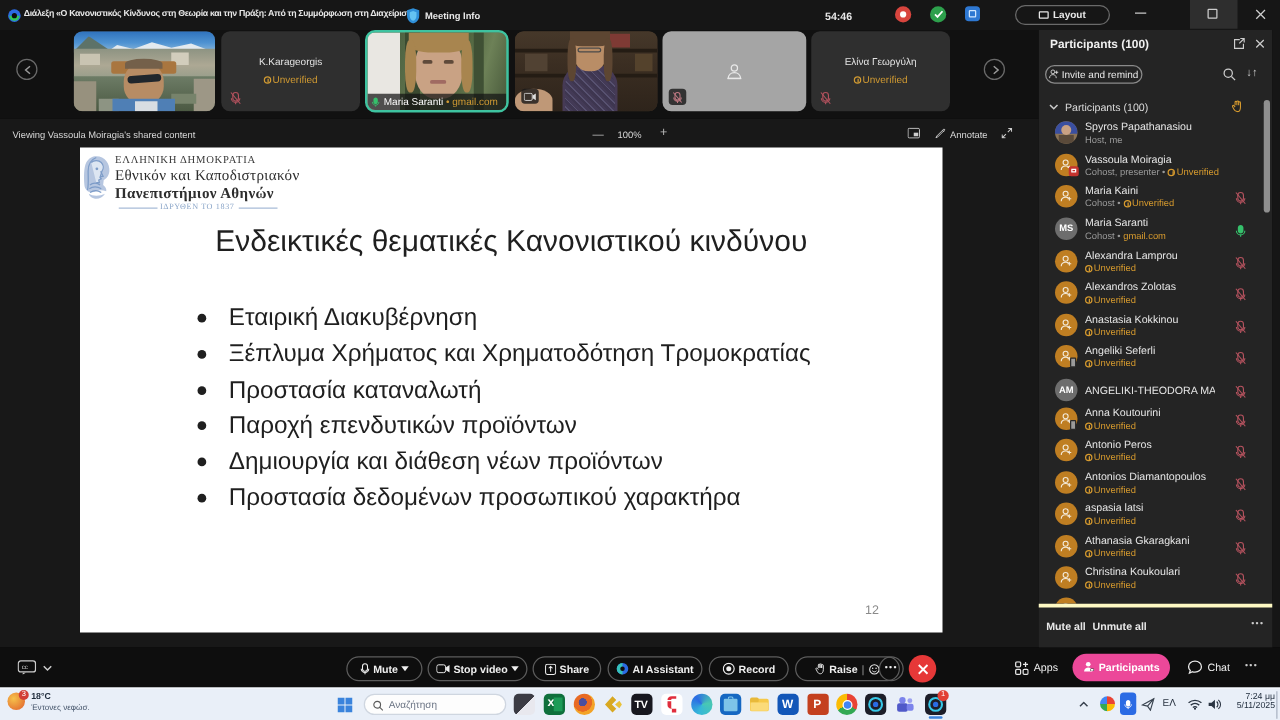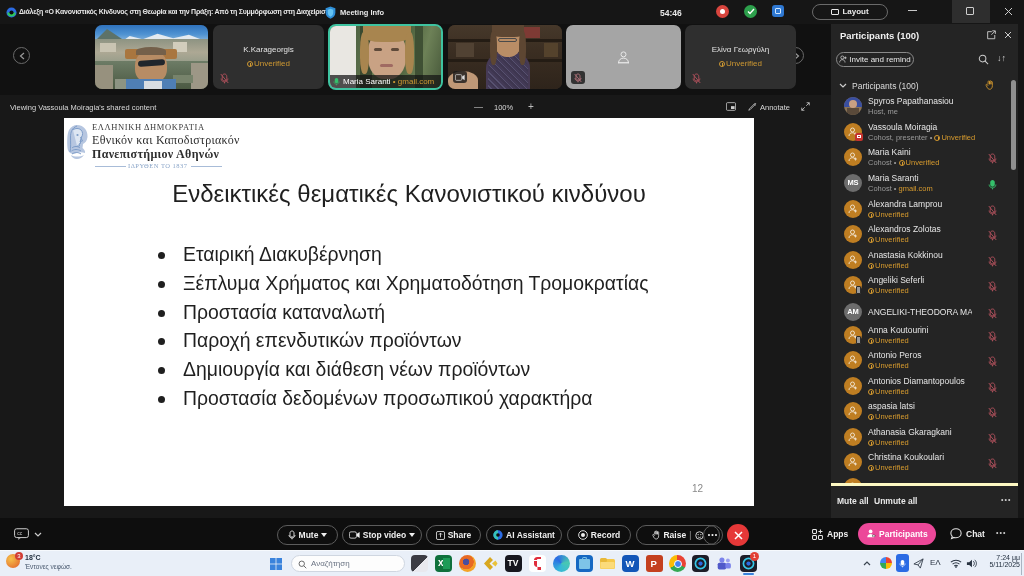--- a/index.html
+++ b/index.html
@@ -7,21 +7,21 @@
 html,body { width:1024px; height:576px; overflow:hidden; background:#000; }
 body { font-family:"Liberation Sans", sans-serif; position:relative; }
 .abs { position:absolute; }
 
 
 #titlebar { left:0; top:0; width:1024px; height:24px; background:#161616; }
 .tb-text { color:#e8e8e8; font-size:8.5px; font-weight:bold; }
 
 
 #strip { left:0; top:24px; width:831px; height:71px; background:#111111; }
-.tile { position:absolute; top:1px; height:64px; border-radius:7px; overflow:hidden; background:#2e2e2e;margin-left:36px; }
+.tile { position:absolute; top:1px; height:64px; border-radius:7px; overflow:hidden; background:#2e2e2e; }
 .navbtn { position:absolute; width:17px; height:17px; border:1px solid #6a6a6a; border-radius:50%; color:#9a9a9a; font-size:10px; text-align:center; line-height:15px; }
 
 
 #stage { left:0; top:95px; width:831px; height:423px; background:#181818; }
 #sharebar { position:absolute; left:0; top:5px; width:831px; height:17px; color:#d8d8d8; font-size:7.5px; }
 #slide { position:absolute; left:64px; top:23px; width:690px; height:388px; background:#ffffff; color:#222; }
 
 
 #controls { left:0; top:518px; width:1024px; height:32px; background:#0e0e0e; }
 .pill { position:absolute; top:7px; height:20px; border:1px solid #5c5c5c; border-radius:11px; color:#efefef; font-size:8.5px; font-weight:bold; display:flex; align-items:center; justify-content:center; gap:3px; }
@@ -548,34 +548,34 @@
         <path d="M1 1 L8 8 M8 1 L1 8" stroke="#fff" stroke-width="1.5"></path>
       </svg>
     </div>
 
   <svg class="abs" style="left:812px;top:11px" width="11" height="11" viewBox="0 0 12 12">
       <rect x="0.6" y="0.6" width="4.3" height="4.3" rx="1" stroke="#e8e8e8" fill="none" stroke-width="1.1"></rect>
       <rect x="0.6" y="7.1" width="4.3" height="4.3" rx="1" stroke="#e8e8e8" fill="none" stroke-width="1.1"></rect>
       <rect x="7.1" y="7.1" width="4.3" height="4.3" rx="1" stroke="#e8e8e8" fill="none" stroke-width="1.1"></rect>
       <path d="M9.2 0.6 V5 M7 2.8 H11.4" stroke="#e8e8e8" stroke-width="1.1"></path>
     </svg>
-  <span class="abs" style="left:827px;top:11px;color:#efefef;font-size:8.5px;font-weight:bold">Apps</span>
+  <span class="abs" style="left:827px;top:11px;color:#efefef;font-size:8.5px;font-weight:normal">Apps</span>
   <div class="abs" style="left:858px;top:5px;width:78px;height:22px;background:#ec4899;border-radius:12px">
     <svg class="abs" style="left:8px;top:5px" width="10" height="11" viewBox="0 0 24 24">
         <circle cx="11" cy="7" r="4.5" fill="#fff"></circle>
         <path d="M3 21 C3 15.5 7.5 13 11 13 C14.5 13 19 15.5 19 21 Z" fill="#fff"></path>
         <rect x="15" y="15" width="7" height="5" rx="1" fill="#3d3d3d"></rect>
         <rect x="16" y="16" width="5" height="3.4" rx="0.7" fill="#fff"></rect>
       </svg>
     <span class="abs" style="left:21px;top:6px;color:#fff;font-size:8.5px;font-weight:bold">Participants</span>
   </div>
   <svg class="abs" style="left:950px;top:10px" width="12" height="12" viewBox="0 0 14 14">
       <path d="M7 1 C10.5 1 13 3.3 13 6.2 C13 9.1 10.5 11.4 7 11.4 C6.2 11.4 5.4 11.3 4.7 11 L1.8 12.3 L2.6 9.8 C1.6 8.8 1 7.6 1 6.2 C1 3.3 3.5 1 7 1 Z" stroke="#e8e8e8" fill="none" stroke-width="1.2"></path>
     </svg>
-  <span class="abs" style="left:966px;top:11px;color:#efefef;font-size:8.5px;font-weight:bold">Chat</span>
+  <span class="abs" style="left:966px;top:11px;color:#efefef;font-size:8.5px;font-weight:normal">Chat</span>
   <span class="abs" style="left:996px;top:11px;color:#cdcdcd;font-size:7px;letter-spacing:1px">•••</span>
 </div>
 
 <div class="abs" id="taskbar">
 
   <div class="abs" style="left:6px;top:3px;width:14px;height:14px;border-radius:50%;background:radial-gradient(circle at 35% 35%,#f6c14b,#e05d2b)"></div>
   <div class="abs" style="left:15px;top:1px;width:8px;height:8px;border-radius:50%;background:#d23d35;color:#fff;font-size:6px;text-align:center;line-height:8px">3</div>
   <div class="abs" style="left:25px;top:3px;color:#1d2a3a;font-size:7px;font-weight:bold">18°C</div>
   <div class="abs" style="left:25px;top:12px;color:#44546a;font-size:6.5px">Έντονες νεφώσ.</div>
 

